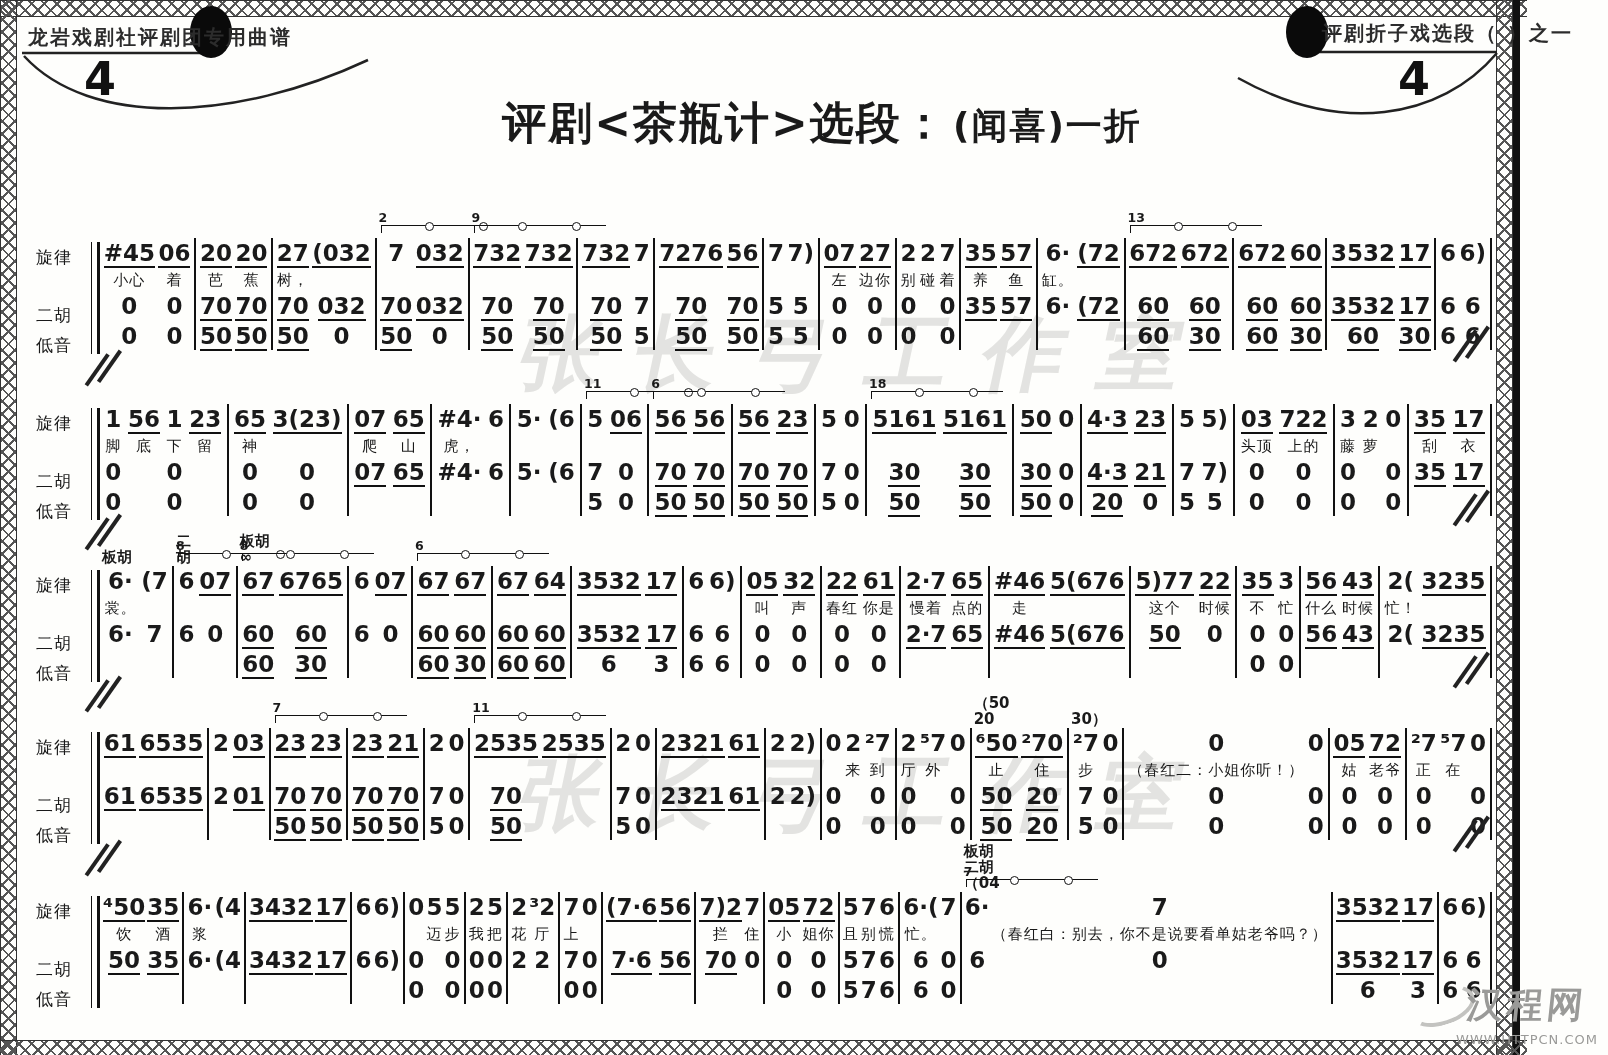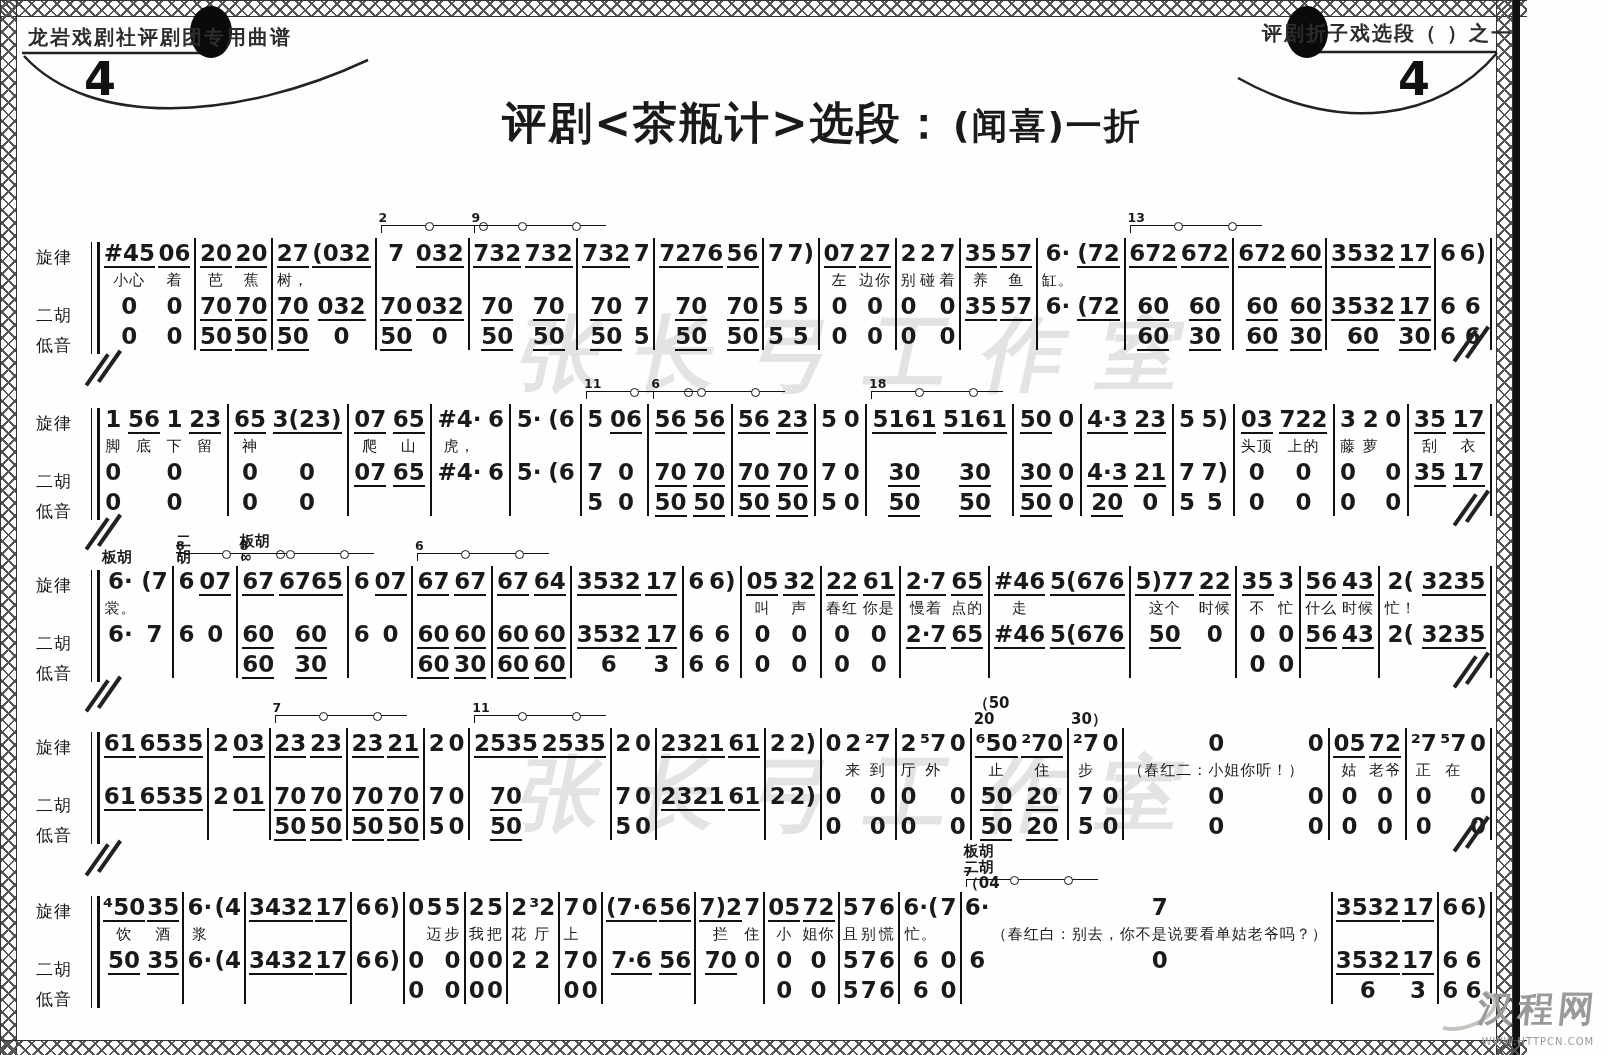--- a/index.html
+++ b/index.html
@@ -20,21 +20,21 @@
   .title{position:absolute;top:94px;left:300px;width:1000px;text-align:center;white-space:nowrap;}
   .title .t1{font-size:44px;font-weight:bold;letter-spacing:2px;margin-left:44px;}
   .title .t2{font-size:36px;font-weight:bold;letter-spacing:2px;}
   .credits{position:absolute;top:176px;left:1100px;width:392px;text-align:right;padding-right:14px;}
   .credits div{font-size:23px;font-weight:bold;letter-spacing:3px;line-height:33px;white-space:nowrap;}
   
   .wm{position:absolute;font-size:82px;font-weight:bold;color:#b9b9b6;opacity:.38;
       letter-spacing:34px;transform:skewX(-12deg);white-space:nowrap;pointer-events:none;}
   .site{position:absolute;right:10px;bottom:8px;text-align:center;color:#9a9a98;}
   .site .nm{font-size:36px;font-weight:bold;letter-spacing:4px;transform:skewX(-6deg);}
-  .site .url{font-size:10px;letter-spacing:1px;margin-top:2px;}
+  .site .url{font-size:13px;letter-spacing:1px;margin-top:2px;}
   .site .sw{position:absolute;left:-48px;top:6px;width:60px;height:30px;border:4px solid #c3c3c0;
             border-radius:50%;border-top-color:transparent;border-left-color:transparent;transform:rotate(-18deg);}
   
   .sys{position:absolute;left:36px;width:1458px;display:flex;}
   .lblcol{flex:0 0 66px;position:relative;}
   .lblcol::after{content:"";position:absolute;right:2px;top:30px;height:112px;width:5px;
                  border-left:1px solid #111;border-right:3px solid #111;}
   .lbl{position:absolute;left:0;font-size:17px;font-weight:normal;white-space:nowrap;letter-spacing:1px;}
   .lbl.m{top:34px}.lbl.e{top:92px}.lbl.b{top:122px}
   .cells{flex:1;display:flex;align-items:flex-start;}
@@ -72,21 +72,21 @@
     <path d="M22 53 H212" stroke="#222" stroke-width="2.5" fill="none"></path>
     <path d="M24 56 C 90 128, 235 122, 368 60" stroke="#222" stroke-width="2.5" fill="none"></path>
     <path d="M1310 52 H1497" stroke="#222" stroke-width="2.5" fill="none"></path>
     <path d="M1238 78 C 1340 135, 1440 120, 1497 53" stroke="#222" stroke-width="2.5" fill="none"></path>
   </svg>
   <div class="hole" style="left:190px;top:6px;"></div>
   <div class="hole" style="left:1286px;top:6px;"></div>
 
   <div class="stamp" style="left:28px;top:24px;">龙岩戏剧社评剧团专用曲谱</div>
   <div class="pnum" style="left:84px;top:52px;">4</div>
-  <div class="stamp" style="left:1262px;top:20px;">评剧折子戏选段（ ）之一</div>
+  <div class="stamp" style="left:1322px;top:20px;">评剧折子戏选段（ ）之一</div>
   <div class="pnum" style="left:1398px;top:52px;">4</div>
 
   <div class="title">
     <span class="t1">评剧&lt;茶瓶计&gt;选段：</span>
     <span class="t2">(闻喜)一折</span>
   </div>
 
 
   <div class="wm" style="left:520px;top:300px;">张长弓工作室</div>
   <div class="wm" style="left:520px;top:740px;">张长弓工作室</div>

